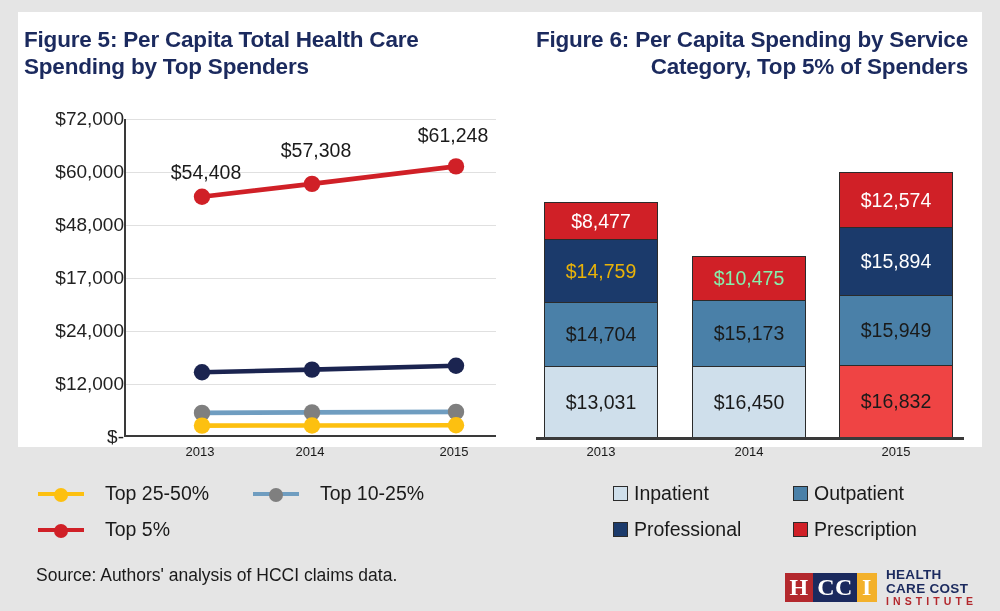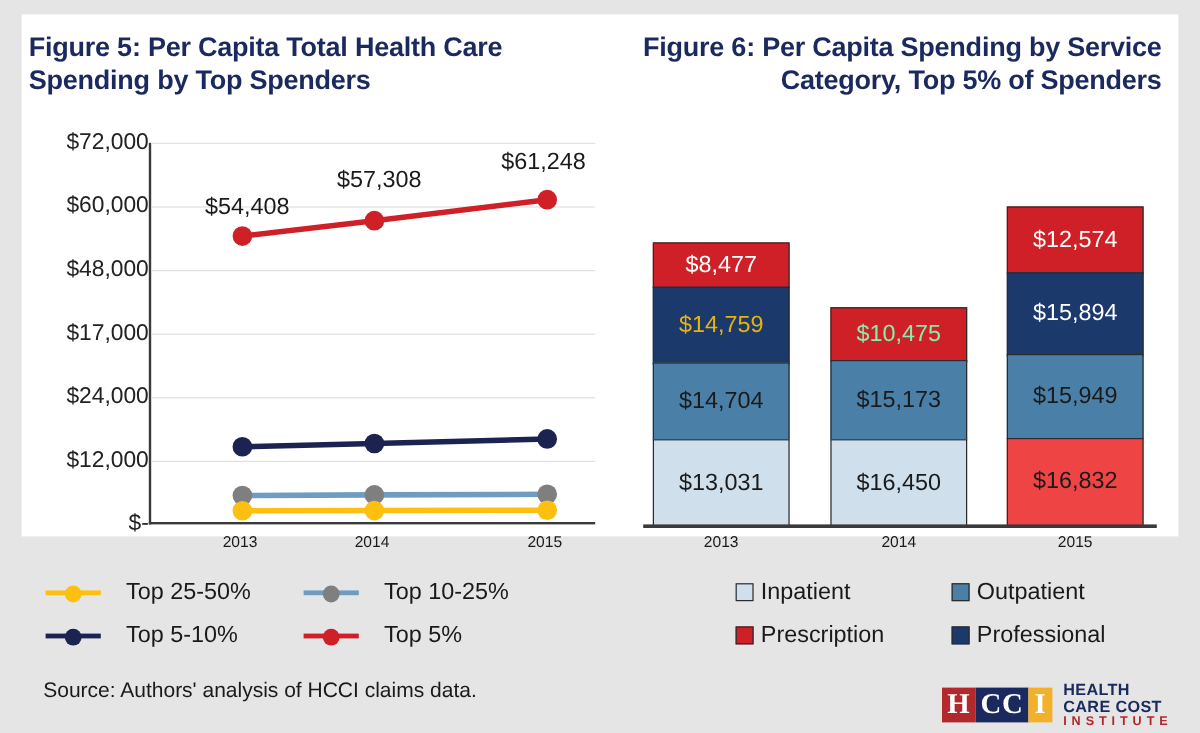--- a/index.html
+++ b/index.html
@@ -258,27 +258,20 @@
       </div>
       <div class="lg-item">
         <span class="lg-marker">
           <span class="bar" style="background:#6f9dc0"></span>
           <span class="dot" style="background:#7f7f7f"></span>
         </span>
         <span class="lg-text">Top 10-25%</span>
       </div>
       <div class="lg-item">
         <span class="lg-marker">
-          <span class="bar" style="background:#1b2450"></span>
-          <span class="dot" style="background:#1b2450"></span>
-        </span>
-        <span class="lg-text">Top 5-10%</span>
-      </div>
-      <div class="lg-item">
-        <span class="lg-marker">
           <span class="bar" style="background:#d02027"></span>
           <span class="dot" style="background:#d02027"></span>
         </span>
         <span class="lg-text">Top 5%</span>
       </div>
     </div>
 
     <div class="panel" id="panel-bar">
 
       <div class="bar" style="left:26px">
@@ -333,26 +326,26 @@
     <div class="legend-bar">
       <div class="lg-item">
         <span class="lg-swatch" style="background:#cfdfeb"></span>
         <span class="lg-text">Inpatient</span>
       </div>
       <div class="lg-item">
         <span class="lg-swatch" style="background:#4a80a8"></span>
         <span class="lg-text">Outpatient</span>
       </div>
       <div class="lg-item">
+        <span class="lg-swatch" style="background:#1b3a6b"></span>
+        <span class="lg-text">Professional</span>
+      </div>
+      <div class="lg-item">
         <span class="lg-swatch" style="background:#d02027"></span>
         <span class="lg-text">Prescription</span>
-      </div>
-      <div class="lg-item">
-        <span class="lg-swatch" style="background:#1b3a6b"></span>
-        <span class="lg-text">Professional</span>
       </div>
     </div>
 
     <div class="source">Source: Authors' analysis of HCCI claims data.</div>
 
     <div class="logo">
       <div class="logo-marks">
         <div class="lm lm-h">H</div>
         <div class="lm lm-cc">CC</div>
         <div class="lm lm-i">I</div>

